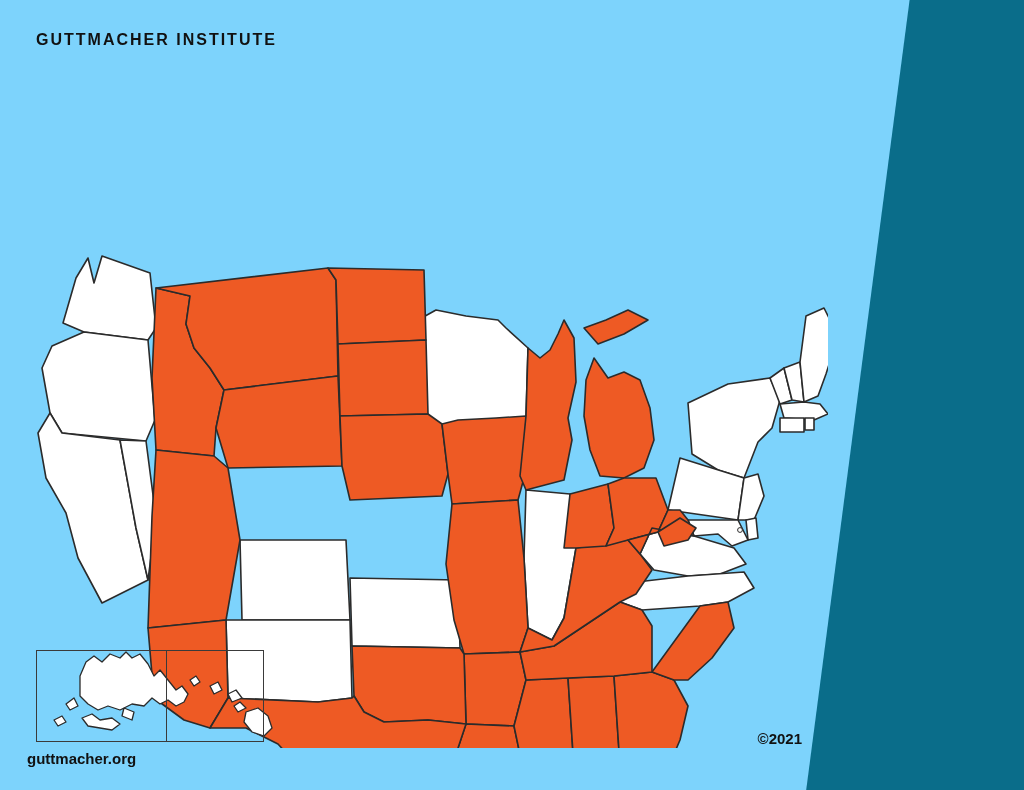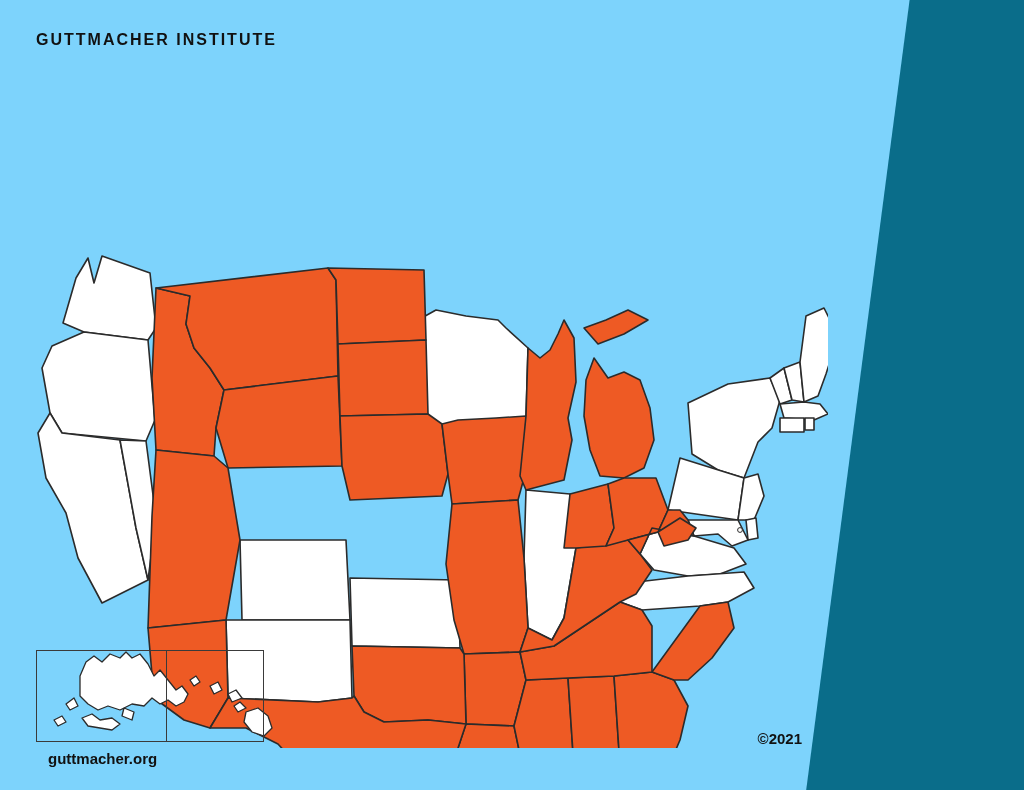--- a/index.html
+++ b/index.html
@@ -51,21 +51,21 @@
   .map-wrap svg { width:100%; height:100%; display:block; }
 
   
   .inset-frames { position:absolute; left:36px; top:650px; width:228px; height:92px; display:flex; }
   .inset-frames .cell { border:1px solid #3a3a3a; height:92px; }
   .inset-frames .ak { width:131px; }
   .inset-frames .hi { width:97px; border-left:none; }
 
   
   .site {
-    position:absolute; left:48px; top:750px;
+    position:absolute; left:27px; top:750px;
     font-size:15px; font-weight:bold; color:#111; letter-spacing:0px;
   }
   .copyright {
     position:absolute; right:222px; top:730px;
     font-size:15px; font-weight:bold; color:#111;
   }
 </style>
 </head>
 <body>
 

